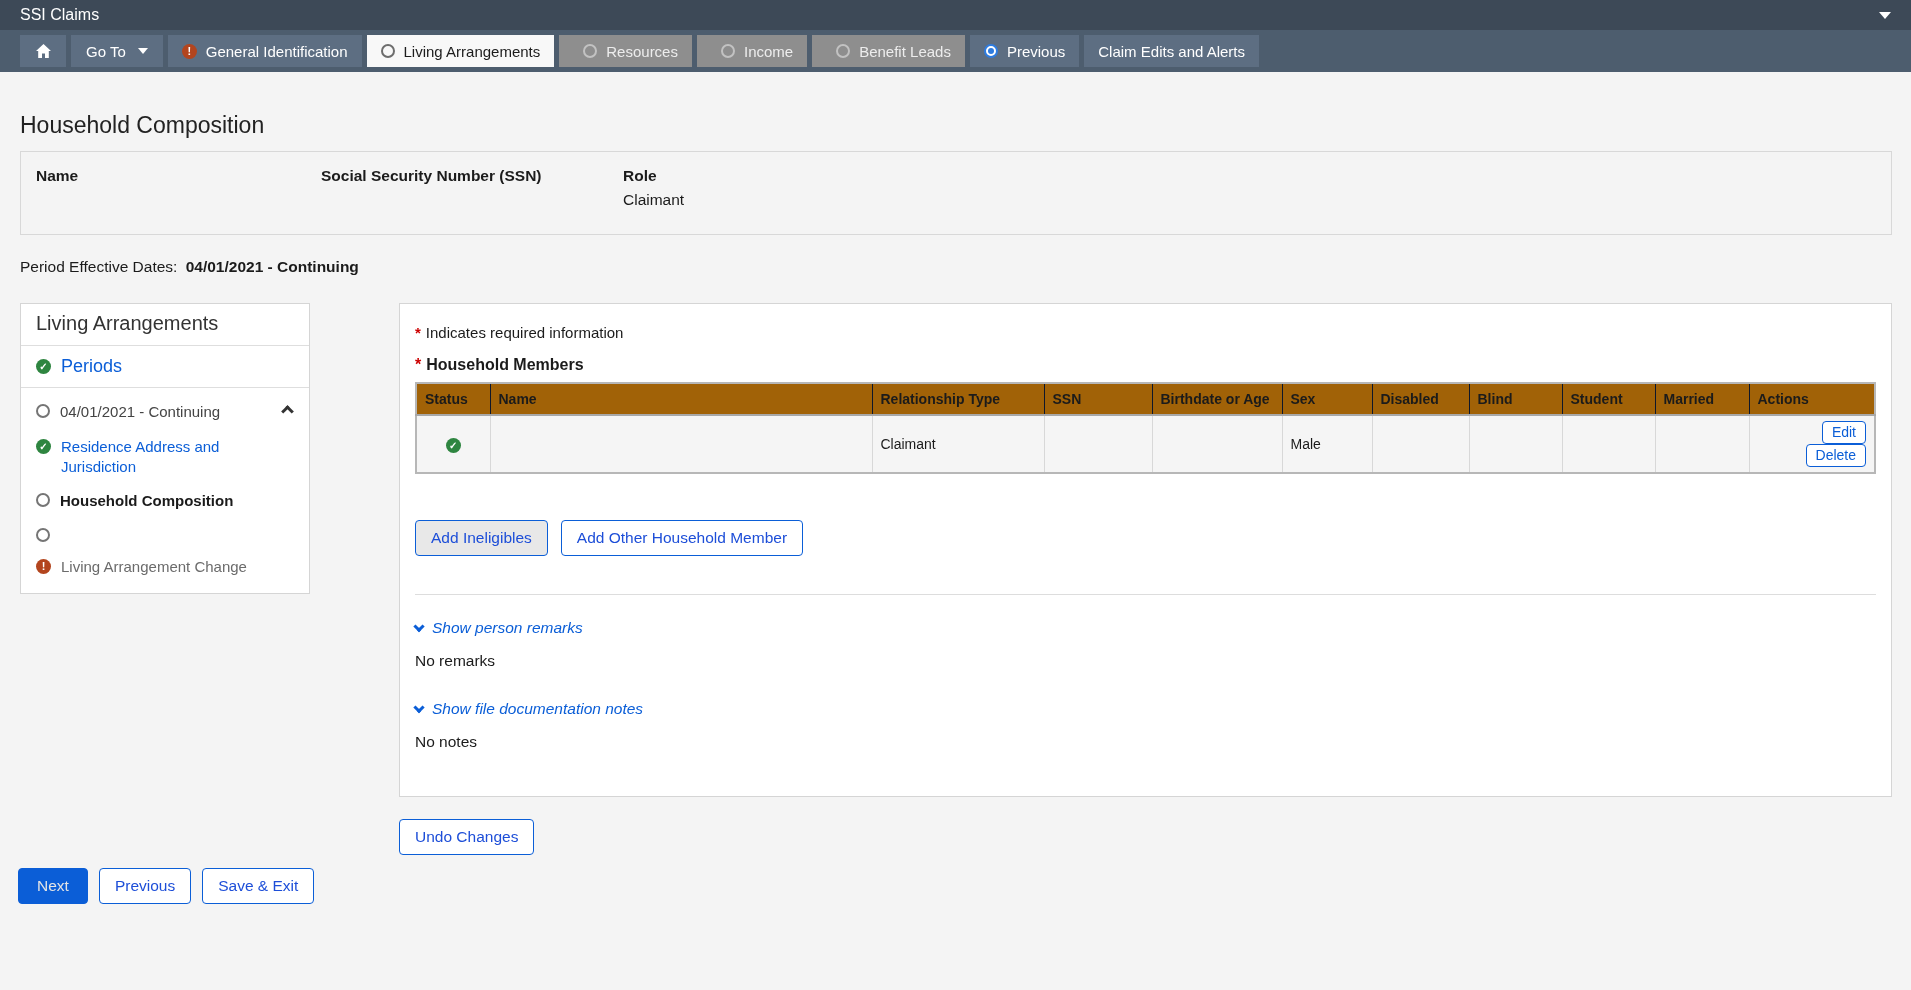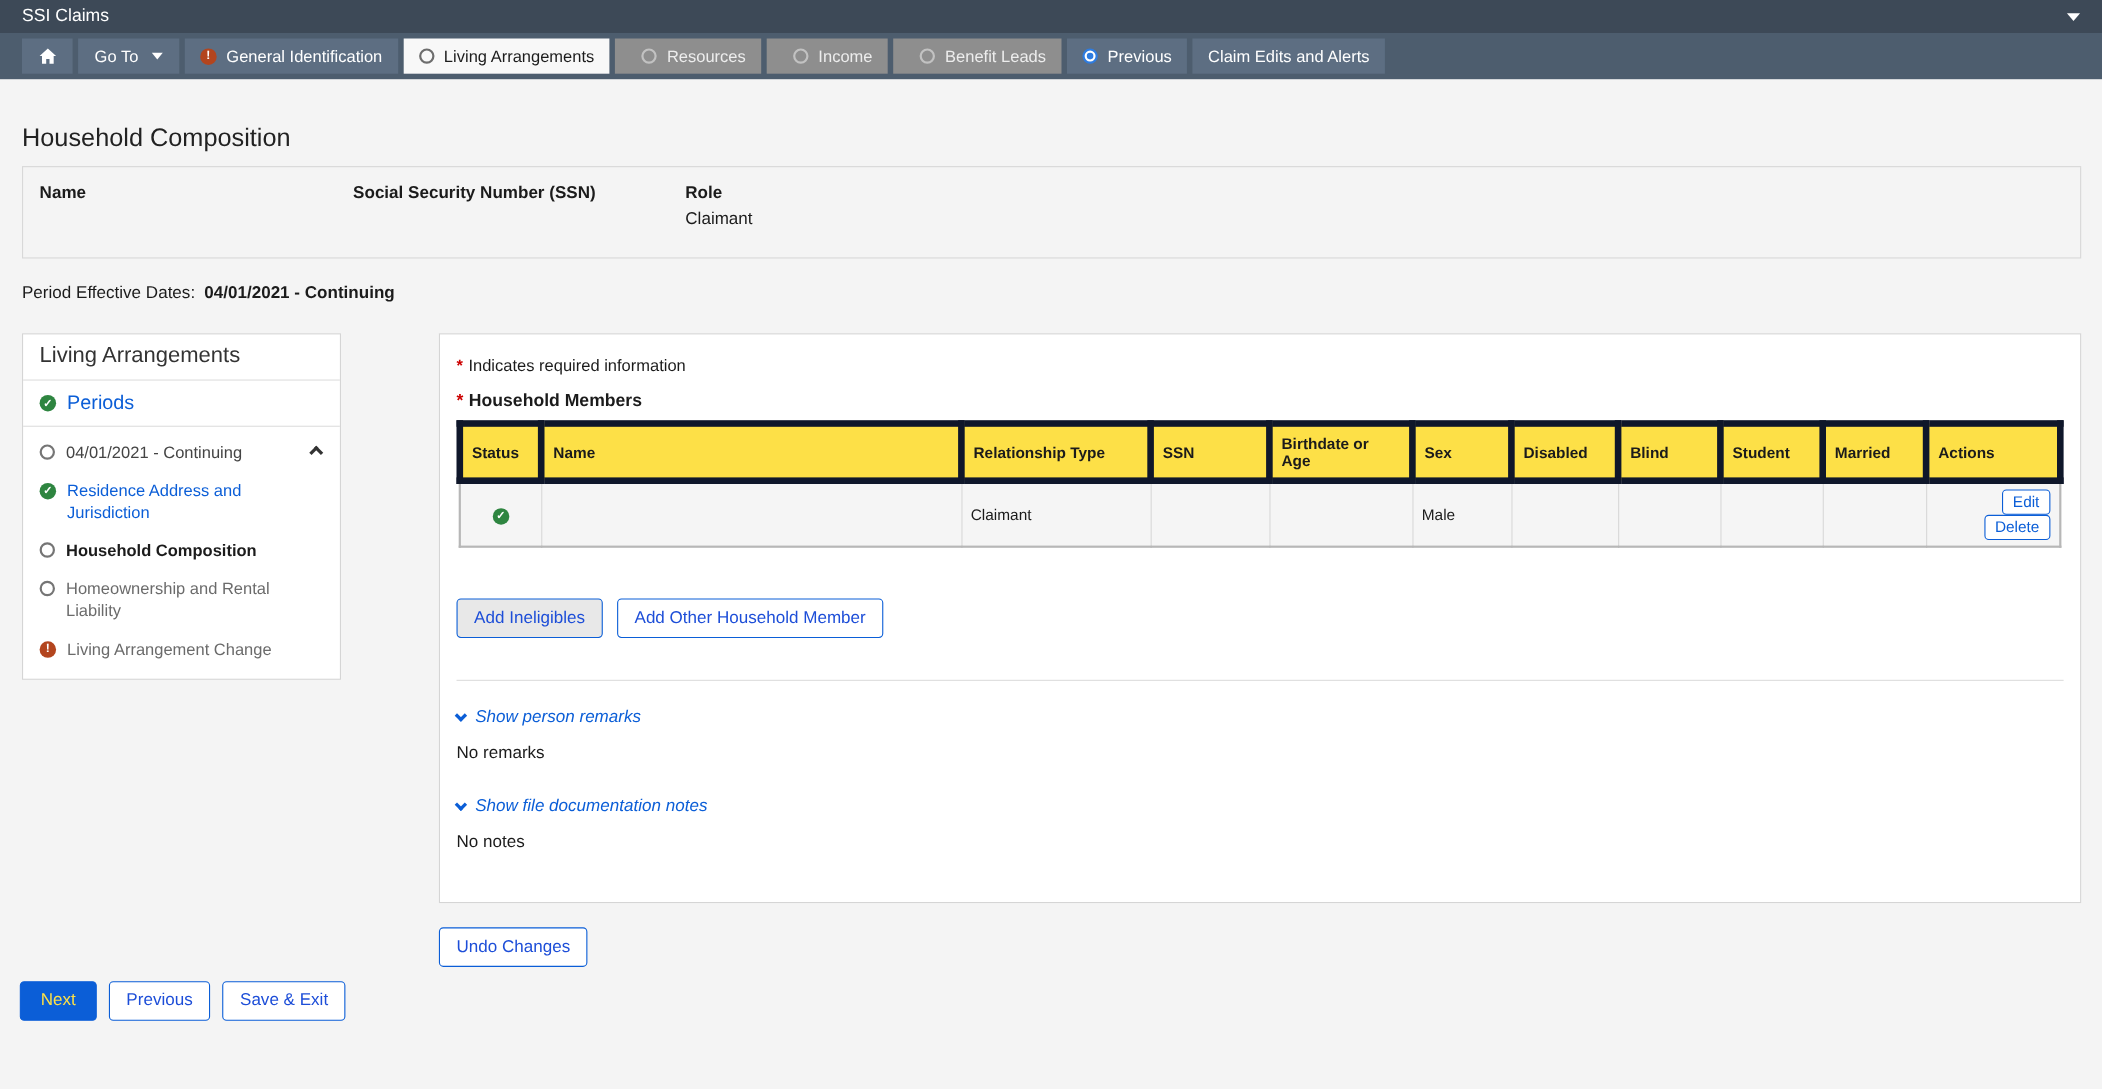--- a/index.html
+++ b/index.html
@@ -62,41 +62,41 @@
   .chev-up { position:absolute; right:2px; top:5px; width:9px; height:9px; border:solid #333; border-width:3px 3px 0 0; transform:rotate(-45deg); }
 
   
   .panel { margin-left:89px; width:1493px; min-height:450px; background:#fff; border:1px solid #d5d5d5; padding:20px 15px 45px; }
   .req { color:#c00; font-weight:bold; margin-right:5px; }
   .req-note { font-size:15px; }
   .tbl-title { margin-top:15px; font-size:16px; font-weight:bold; }
   .tbl-title .req { font-weight:bold; }
 
   table.hm { width:100%; border-collapse:collapse; border:2px solid #b7b7b7; margin-top:8px; }
-  table.hm th { background:#fde047; font-weight:bold; text-align:left; padding:7px 8px; border:6px solid #0f172a; font-size:14px; }
+  table.hm th { background:#a16207; font-weight:bold; text-align:left; padding:7px 8px; border:1px solid #0f172a; font-size:14px; }
   table.hm thead tr { border-bottom:2px solid #a8a8a8; }
   table.hm td { background:#f5f5f5; padding:5px 8px; border:1px solid #d8d8d8; font-size:14px; height:31px; }
   td.c-status { text-align:center; }
   td.c-actions { text-align:right; padding-right:8px; }
   .btn-xs { border:1px solid #0b5ed7; color:#0b5ed7; background:#fff; border-radius:4px; padding:2px 9px 3px; font-size:14px; margin-left:5px; cursor:pointer; font-family:inherit; }
 
   .add-row { margin-top:46px; display:flex; gap:13px; }
   .btn { border:1px solid #0b5ed7; color:#1d4ed8; background:#fff; border-radius:4px; font-size:15.5px; padding:8px 15px; cursor:pointer; font-family:inherit; }
   .btn.gray { background:#e8e8e8; }
 
   .divider { border:none; border-top:1px solid #ddd; margin:38px 0 0; }
 
   .toggle { display:inline-flex; align-items:center; gap:9px; color:#0b5ed7; font-size:15.5px; margin-top:24px; cursor:pointer;font-style:italic; }
   .toggle.second { margin-top:30px; }
   .chev-dn { width:8px; height:8px; border:solid #0b5ed7; border-width:0 3px 3px 0; transform:rotate(45deg) translate(-1px,-1px); }
   .plain { font-size:15.5px; margin-top:15px; }
 
   .undo-btn { margin:22px 0 0 379px; }
   .footer { margin-top:13px; display:flex; gap:11px; margin-left:-2px; }
-  .btn-primary { background:#0b5ed7; color:#fde047; border:1px solid #0b5ed7; border-radius:4px; font-size:15.5px; padding:8px 18px; cursor:pointer; font-family:inherit; }
+  .btn-primary { background:#0b5ed7; color:#e5e5e5; border:1px solid #0b5ed7; border-radius:4px; font-size:15.5px; padding:8px 18px; cursor:pointer; font-family:inherit; }
 </style>
 </head>
 <body>
 
 <div class="topbar">
   <span class="app-title">SSI Claims</span>
   <span class="caret-down menu-caret"></span>
 </div>
 
 <div class="navbar">
@@ -182,21 +182,20 @@
         <div class="sb-item">
           <span class="ic ic-check"></span>
           <a class="link">Residence Address and Jurisdiction</a>
         </div>
         <div class="sb-item">
           <span class="ic ic-ring mid"></span>
           <span class="t-current">Household Composition</span>
         </div>
         <div class="sb-item">
           <span class="ic ic-ring mid"></span>
-          <span class="t-gray">Homeownership and Rental Liability</span>
         </div>
         <div class="sb-item">
           <span class="ic ic-alert"></span>
           <span class="t-gray">Living Arrangement Change</span>
         </div>
       </div>
     </aside>
 
     <section class="panel">
       <div class="req-note">

